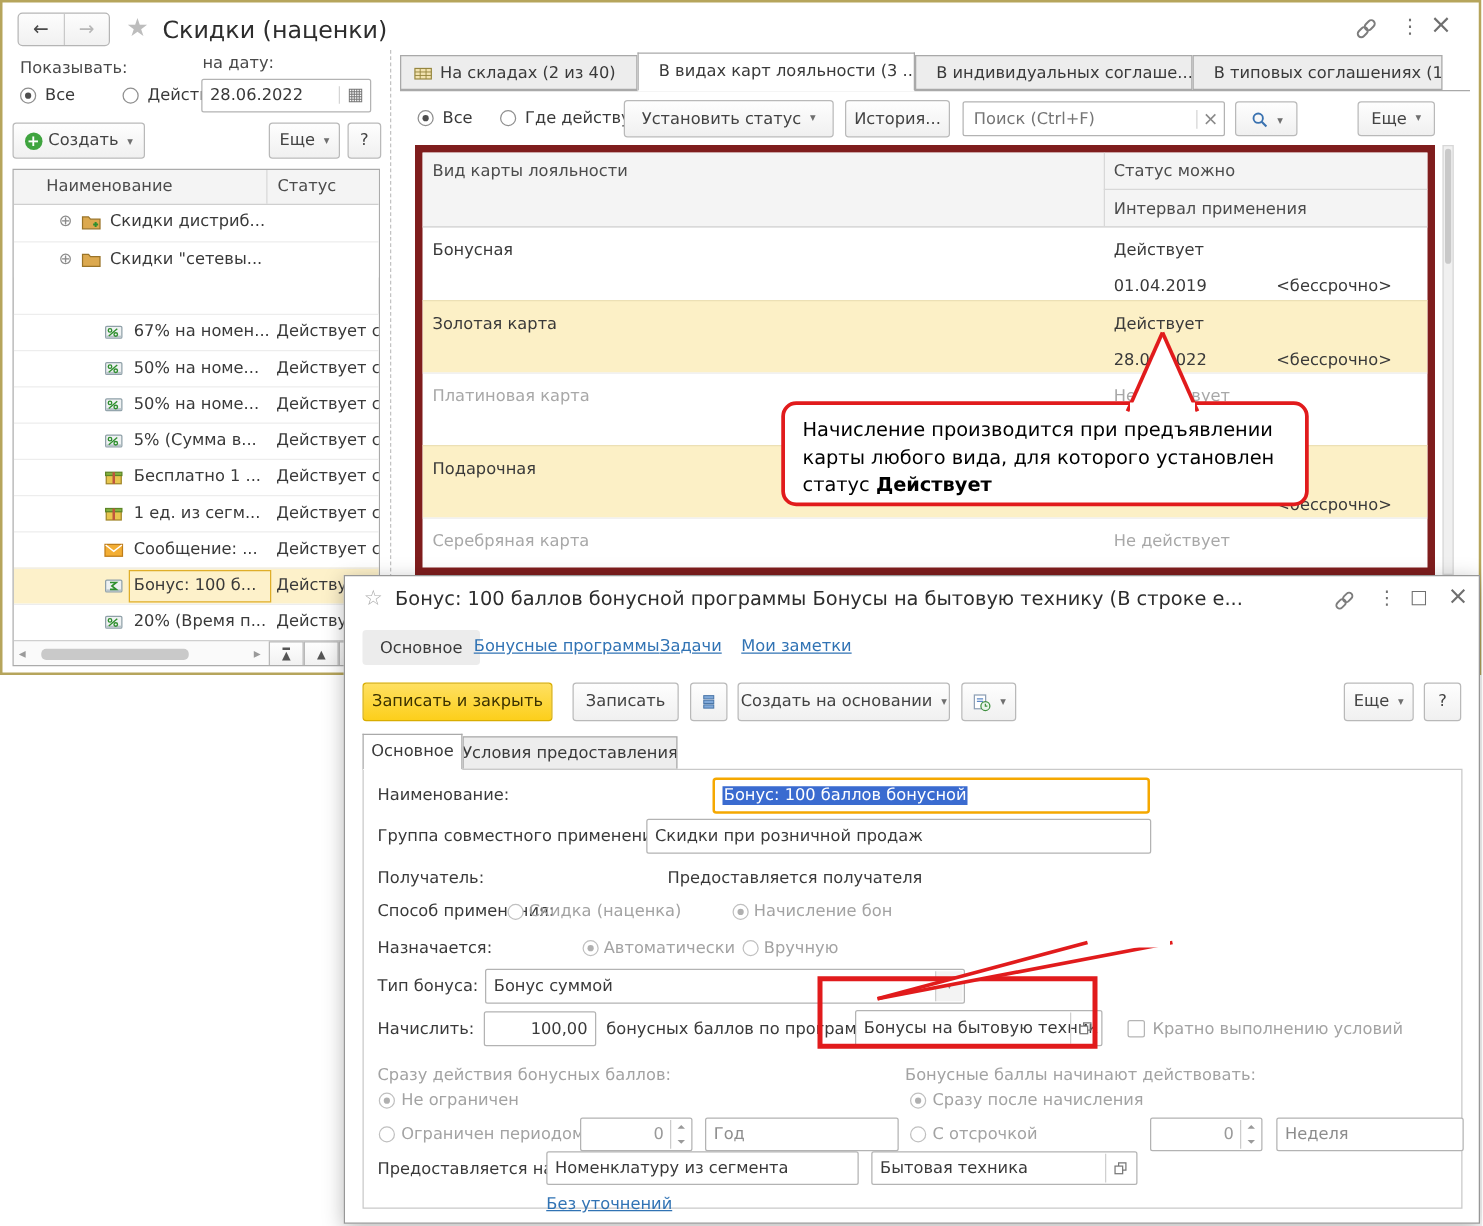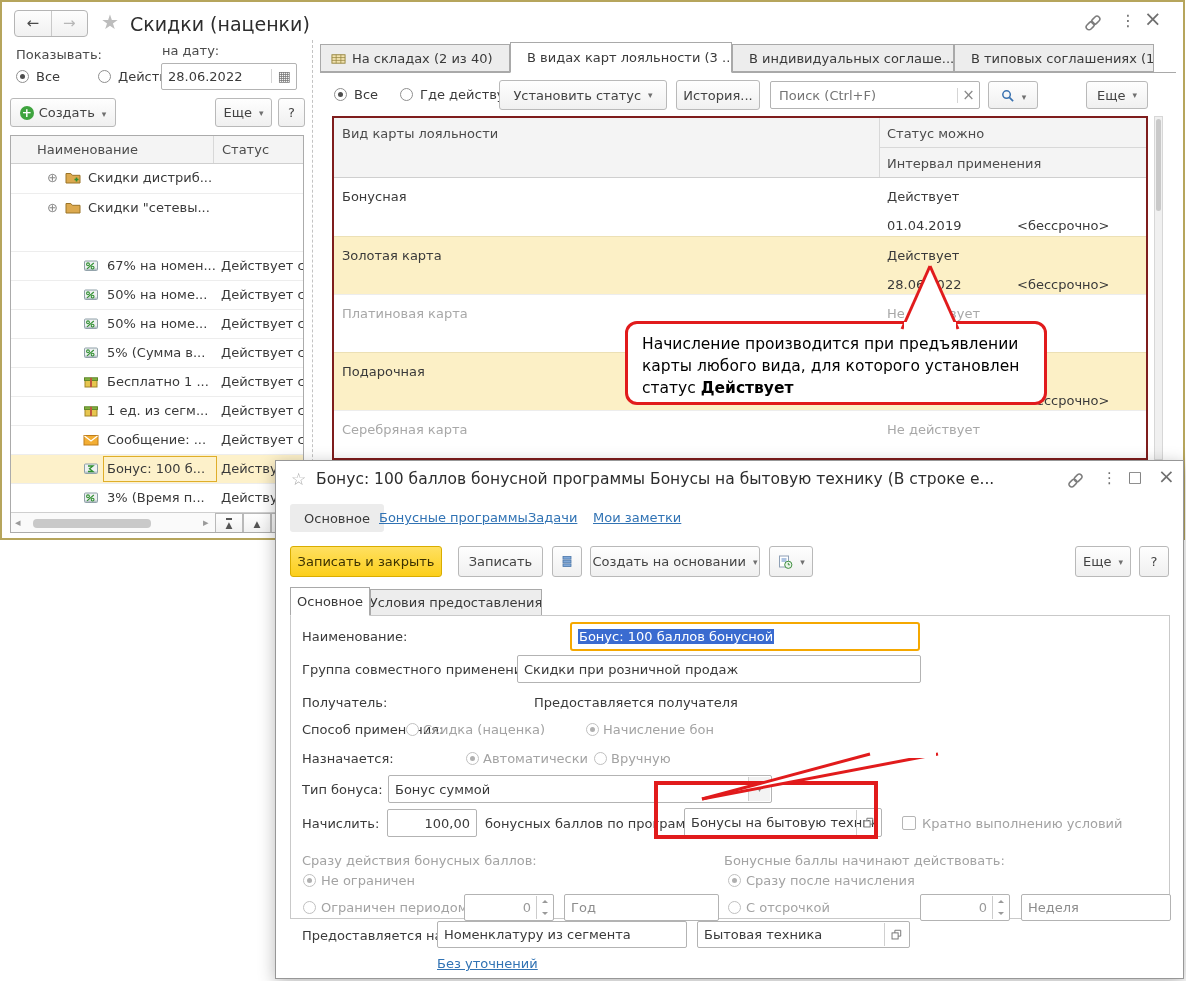--- a/index.html
+++ b/index.html
@@ -249,21 +249,21 @@
             <use href="#i-sig"></use>
           </svg>
         <span class="abs" style="left:92px;top:1px;width:114px;height:26px;border:1px solid #dfae2a"></span>
         <span class="tname" style="left:96px;width:106px">Бонус: 100 б...</span>
         <span class="tname" style="left:210px;width:84px">Действует</span>
       </div>
       <div class="trow" style="top:347px">
         <svg class="ic abs" style="left:72px;top:6px" width="16" height="16">
             <use href="#i-pct"></use>
           </svg>
-        <span class="tname" style="left:96px;width:108px">3% (Время п...</span>
+        <span class="tname" style="left:96px;width:108px">20% (Время п...</span>
         <span class="tname" style="left:210px;width:84px">Действует</span>
       </div>
 
       <div class="abs" style="left:0;top:376px;width:100%;height:22px;border-top:1px solid #cfcfcf;background:#fafafa">
         <i class="gi gi-l abs" style="left:4px;top:4px;color:#9a9a9a;font-size:11px"></i>
         <div class="thumb abs" style="left:22px;top:6px;width:118px;height:9px"></div>
         <i class="gi gi-r abs" style="left:192px;top:4px;color:#9a9a9a;font-size:11px"></i>
         <div class="btn" style="left:204px;top:0;width:28px;height:22px;border-radius:0">
             <i class="gi gi-up" style="font-size:9px;color:#555;border-top:2px solid #555;padding-top:1px"></i>
           </div>
@@ -322,21 +322,21 @@
     <div class="btn" style="left:986px;top:79px;width:50px;height:28px">
       <svg class="ic" width="15" height="15">
           <use href="#i-mag"></use>
         </svg>
         <i class="car"></i>
     </div>
     <div class="btn car" style="left:1084px;top:79px;width:62px;height:28px">
         <span>Еще</span>
       </div>
 
-    <div class="abs" style="left:330px;top:114px;width:816px;height:344px;border:2px solid #7f1d1d;background:#fff;overflow:hidden">
+    <div class="abs" style="left:330px;top:114px;width:816px;height:344px;border:6px solid #7f1d1d;background:#fff;overflow:hidden">
       <div class="abs" style="left:0;top:0;width:100%;height:60px;background:#f4f4f4;border-bottom:1px solid #cfcfcf">
         <span class="lbl" style="left:8px;top:8px;color:#4c4c4c">Вид карты лояльности</span>
         <span class="abs" style="left:545px;top:0;bottom:0;border-left:1px solid #d8d8d8"></span>
         <span class="lbl" style="left:553px;top:8px;color:#4c4c4c">Статус можно</span>
         <span class="abs" style="left:545px;top:29px;right:0;border-top:1px solid #d8d8d8"></span>
         <span class="lbl" style="left:553px;top:38px;color:#4c4c4c">Интервал применения</span>
       </div>
 
       <div class="abs" style="left:0;top:60px;width:100%;height:58px">
         <span class="lbl" style="left:8px;top:11px">Бонусная</span>
@@ -422,21 +422,21 @@
         <span>?</span>
       </div>
 
     <div class="tab active" style="left:14px;top:126px;width:80px;height:29px;justify-content:center">
         <span>Основное</span>
       </div>
     <div class="tab" style="left:94px;top:128px;width:172px;height:27px;justify-content:center">
         <span>Условия предоставления</span>
       </div>
 
-    <div class="abs" style="left:14px;top:154px;width:880px;height:304px;border:1px solid #c9c9c9;background:#fff">
+    <div class="abs" style="left:14px;top:154px;width:880px;height:352px;border:1px solid #c9c9c9;background:#fff">
 
       <span class="lbl dk" style="left:11px;top:167px"></span>
       <span class="lbl dk" style="left:11px;top:13px">Наименование:</span>
       <div class="fld focus" style="left:279px;top:6px;width:350px;height:29px">
           <span class="sel">Бонус: 100 баллов бонусной</span>
         </div>
 
       <span class="lbl dk" style="left:11px;top:46px">Группа совместного применения:</span>
       <div class="fld" style="left:226px;top:39px;width:404px;height:28px">
           <span>Скидки при розничной продаж</span>

